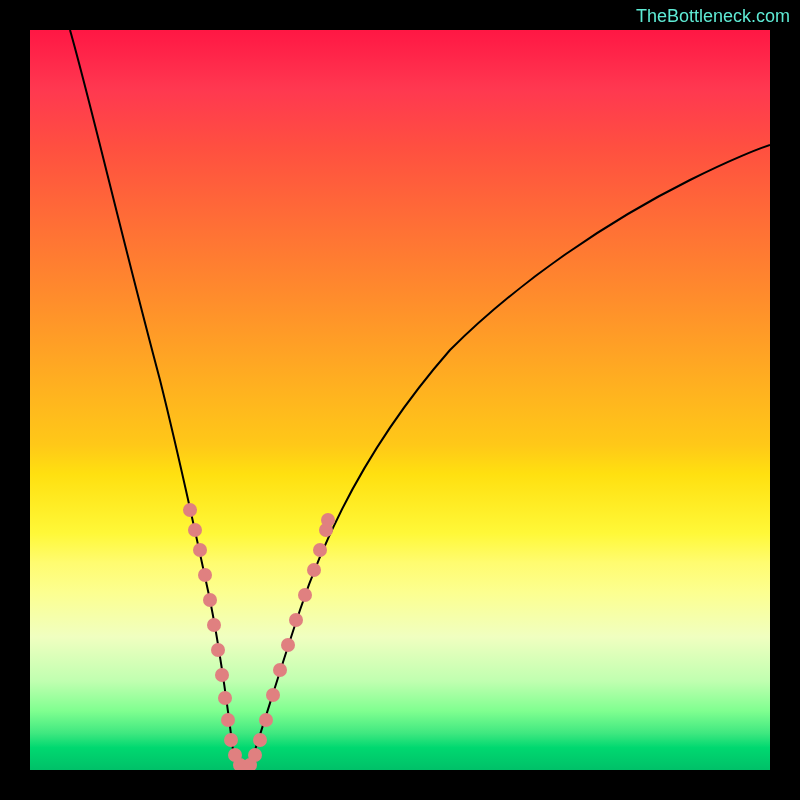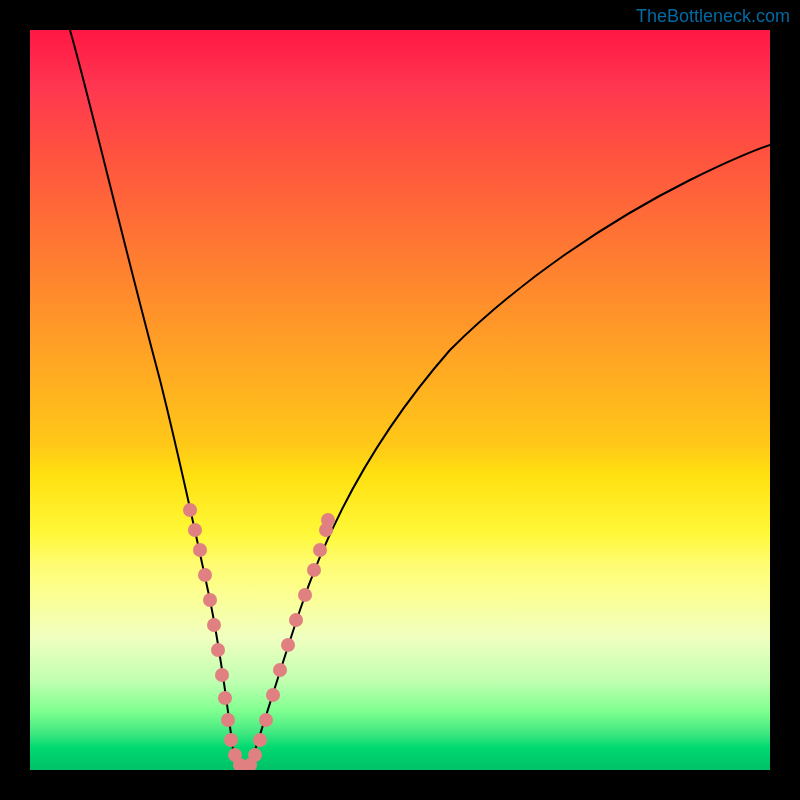--- a/index.html
+++ b/index.html
@@ -38,21 +38,21 @@
         #80ff90 92%,
         #40e880 95%,
         #00d870 97%,
         #00c068 100%
       );
     }
     .watermark {
       position: absolute;
       top: 6px;
       right: 10px;
-      color: #0369a1;
+      color: #5eead4;
       font-size: 18px;
       font-weight: normal;
       z-index: 10;
     }
     .curve-svg {
       position: absolute;
       top: 0;
       left: 0;
       width: 100%;
       height: 100%;

